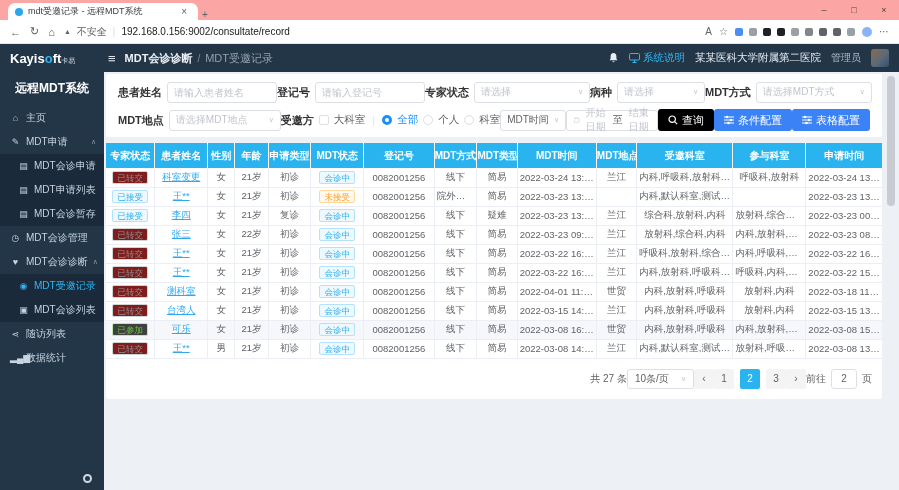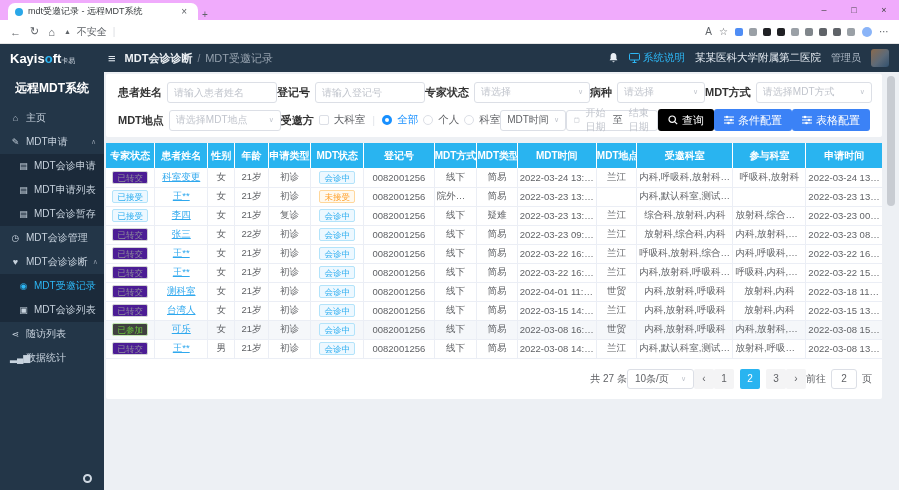--- a/index.html
+++ b/index.html
@@ -1,20 +1,20 @@
 <!DOCTYPE html>
 <html><head>
 <meta charset="utf-8">
 <style>
   * { margin:0; padding:0; box-sizing:border-box; }
   html,body { width:899px; height:490px; overflow:hidden; font-family:"Liberation Sans","DejaVu Sans",sans-serif; }
   .stage { width:899px; height:490px; display:flex; flex-direction:column; background:#fff; }
 
   
-  .tabbar { height:20px; background:#f0abfc; display:flex; align-items:flex-end; padding-left:8px; flex:0 0 20px; }
+  .tabbar { height:20px; background:#fca5a5; display:flex; align-items:flex-end; padding-left:8px; flex:0 0 20px; }
   .tab { background:#fff; border-radius:7px 7px 0 0; height:17px; width:190px; display:flex; align-items:center; gap:5px; padding:0 7px; font-size:9px; color:#3c4043; }
   .favicon { width:8px; height:8px; border-radius:50%; background:#2aa7e8; flex:0 0 8px; }
   .tab-title { flex:1; white-space:nowrap; overflow:hidden; text-overflow:ellipsis; }
   .tab-close,.newtab { color:#5f6368; font-size:10px; padding:0 4px; }
   .win-controls { margin-left:auto; display:flex; align-self:stretch; align-items:center; }
   .win-controls span { width:30px; text-align:center; font-size:9px; color:#444; }
   .addressbar { height:24px; background:#fff; border-bottom:1px solid #e6e6e6; display:flex; align-items:center; gap:9px; padding:0 10px; flex:0 0 24px; font-size:10px; color:#5f6368; }
   .nav-ic { font-size:11px; color:#5f6368; }
   .urlzone { flex:1; display:flex; align-items:center; gap:6px; }
   .warn-tri { font-size:7px; color:#5f6368; }
@@ -80,21 +80,21 @@
 
   
   .table-panel { margin-top:6px; background:#fff; border-radius:2px; padding-bottom:6px; }
   table { width:100%; border-collapse:collapse; table-layout:fixed; }
   th { background:#29b4f0; color:#fff; font-size:10px; font-weight:700; height:25px; border-right:1px solid rgba(255,255,255,.45); white-space:nowrap; overflow:hidden; }
   th:last-child { border-right:none; }
   td { height:19px; font-size:9.5px; color:#606266; text-align:center; border-bottom:1px solid #ebeef5; border-right:1px solid #ebeef5; white-space:nowrap; overflow:hidden; text-overflow:ellipsis; padding:0 2px; }
   td:last-child { border-right:none; }
   tr.hl { background:#f5f7fa; }
   .tag { display:inline-block; height:13px; line-height:12px; padding:0 4px; border-radius:2px; font-size:8.5px; border:1px solid; }
-  .tag.gray { color:#909399; background:#4c1d95; border-color:#d3d4d6; }
+  .tag.gray { color:#909399; background:#7f1d1d; border-color:#d3d4d6; }
   .tag.cyan { color:#2eaef0; background:#edf8ff; border-color:#b3e3fa; }
   .tag.green { color:#67c23a; background:#404040; border-color:#c2e7b0; }
   .tag.orange { color:#ffa22e; background:#fff9ef; border-color:#ffd79b; }
   .link { color:#2fa8ee; text-decoration:underline; cursor:pointer; }
 
   
   .pager { display:flex; align-items:center; justify-content:flex-end; padding:10px 10px 4px; font-size:10px; color:#606266; }
   .psize { border:1px solid #dcdfe6; border-radius:3px; height:20px; display:flex; align-items:center; gap:12px; padding:0 7px; color:#606266; }
   .psize .caret { font-size:7px; color:#c0c4cc; }
   .pbtn { min-width:20px; height:20px; background:#f4f4f5; border-radius:2px; display:inline-flex; align-items:center; justify-content:center; color:#606266; font-size:10px; cursor:pointer; }
@@ -125,20 +125,21 @@
   </div>
 
   <div class="addressbar">
     <span class="nav-ic">←</span>
     <span class="nav-ic">↻</span>
     <span class="nav-ic">⌂</span>
     <div class="urlzone">
       <span class="warn-tri">▲</span>
       <span>不安全</span>
       <span class="url-sep">|</span>
+      <span class="url-text">192.168.0.156:9002/consultate/record</span>
     </div>
     <div class="bar-right">
       <span>A</span>
       <span>☆</span>
       <span id="ext-icons" style="display:flex;gap:6px;align-items:center">
           <span class="ext" style="background: rgb(79, 141, 245);"></span>
           <span class="ext" style="background: rgb(154, 160, 166);"></span>
           <span class="ext" style="background: rgb(32, 33, 36);"></span>
           <span class="ext" style="background: rgb(32, 33, 36);"></span>
           <span class="ext" style="background: rgb(154, 160, 166);"></span>

